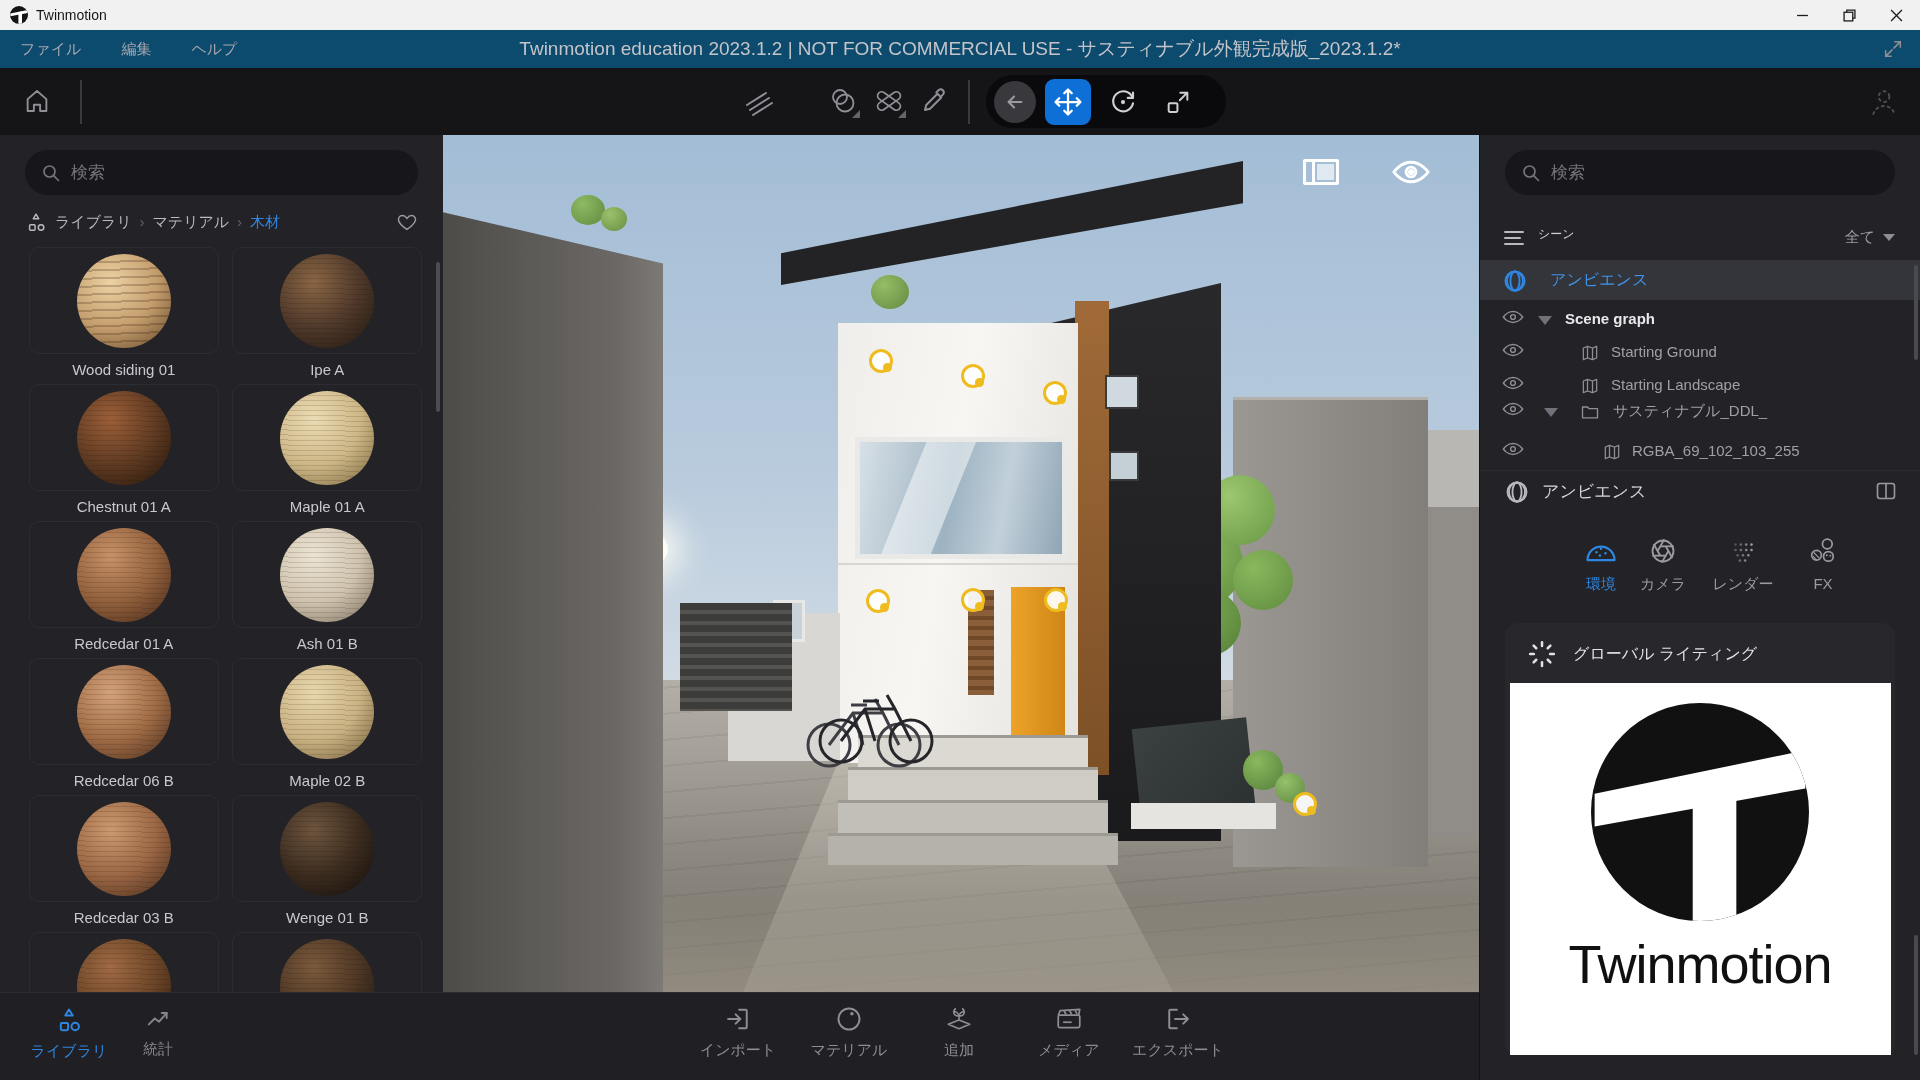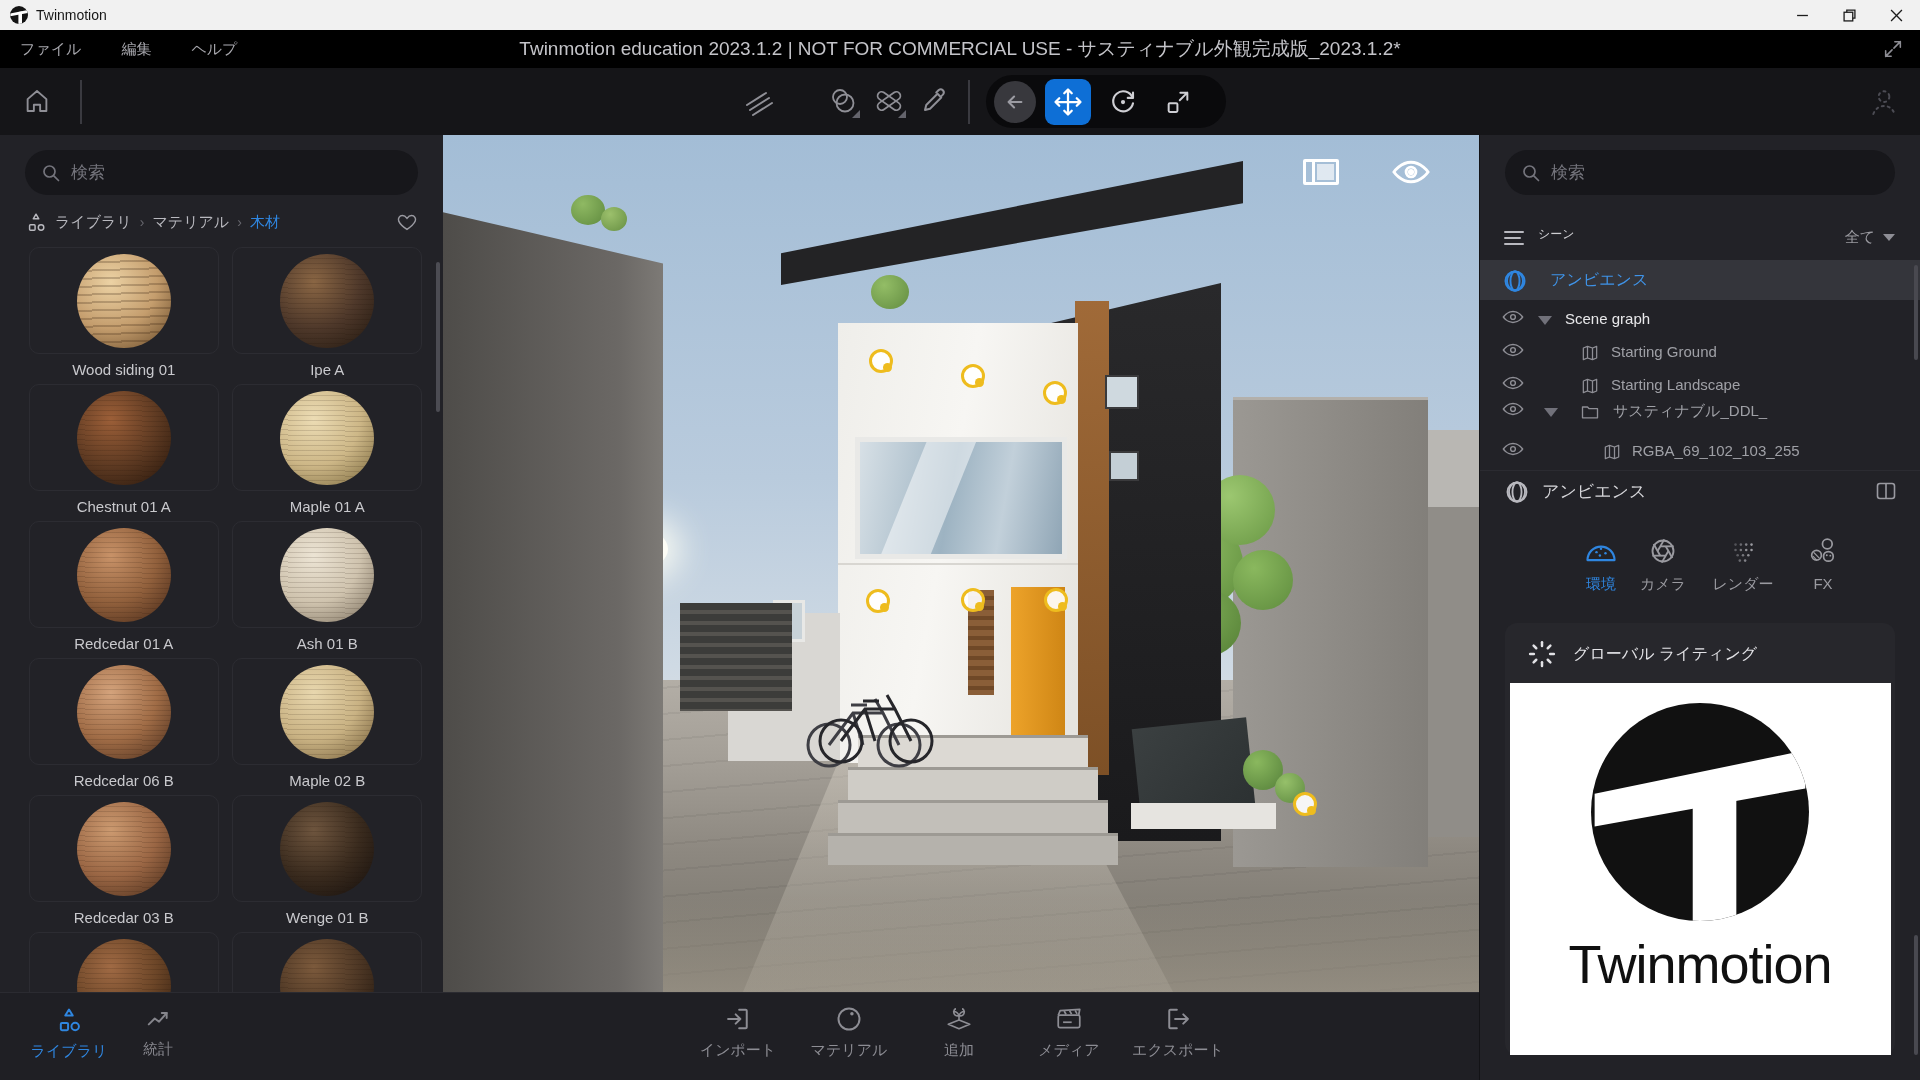--- a/index.html
+++ b/index.html
@@ -8,21 +8,21 @@
   svg{display:block}
   .ic{display:inline-flex;align-items:center;justify-content:center}
 
   
   .titlebar{height:30px;background:#f1f1f1;display:flex;align-items:center;padding:0 0 0 10px;color:#161616}
   .titlebar .app-title{font-size:14px;margin-left:8px}
   .win-controls{margin-left:auto;display:flex;height:30px}
   .win-btn{width:47px;height:30px;display:flex;align-items:center;justify-content:center;color:#1c1c1c}
 
   
-  .menubar{height:38px;background:#000000;display:flex;align-items:flex-start;position:relative;font-size:15px;color:#a8a8ae}
+  .menubar{height:38px;background:#0c4a6e;display:flex;align-items:flex-start;position:relative;font-size:15px;color:#a8a8ae}
   .menu-item{padding:0 20px;height:38px;display:flex;align-items:center}
   .doc-title{position:absolute;left:50%;top:0;height:38px;display:flex;align-items:center;transform:translateX(-50%);font-size:19px;color:#c4c4c9;white-space:nowrap}
   .mb-expand{position:absolute;right:16px;top:8px;color:#8d8d94}
 
   
   .toolbar{height:67px;background:#151518;position:relative}
   .tb{position:absolute;color:#8f8f96}
   .tb-sep{position:absolute;width:2px;background:#3a3a40;top:12px;height:44px}
   .corner{position:absolute;width:0;height:0;border-left:8px solid transparent;border-bottom:8px solid #64646c}
   .gizmo-pill{position:absolute;left:986px;top:7px;width:240px;height:53px;background:#0a0a0c;border-radius:27px;display:flex;align-items:center;padding:0 8px;gap:9px}
@@ -568,21 +568,21 @@
         <span class="tlabel" style="left:70px">アンビエンス</span>
       </div>
       <div class="trow" style="top:43px">
         <span class="eye ic">
           <svg width="22" height="16" viewBox="0 0 24 16" fill="none" stroke="currentColor" stroke-width="1.5">
               <path d="M1.5 8S5.5 2 12 2s10.5 6 10.5 6-4 6-10.5 6S1.5 8 1.5 8z"></path>
               <circle cx="12" cy="8" r="2.6"></circle>
             </svg>
         </span>
         <span class="tri" style="left:58px"></span>
-        <span class="tlabel" style="left:85px;color:#e8e8ea;font-weight:normal">Scene graph</span>
+        <span class="tlabel" style="left:85px;color:#e8e8ea;font-weight:bold">Scene graph</span>
       </div>
       <div class="trow" style="top:76px">
         <span class="eye ic">
           <svg width="22" height="16" viewBox="0 0 24 16" fill="none" stroke="currentColor" stroke-width="1.5">
               <path d="M1.5 8S5.5 2 12 2s10.5 6 10.5 6-4 6-10.5 6S1.5 8 1.5 8z"></path>
               <circle cx="12" cy="8" r="2.6"></circle>
             </svg>
         </span>
         <span class="ticon ic" style="left:100px">
           <svg width="20" height="20" viewBox="0 0 24 24" fill="none" stroke="currentColor" stroke-width="1.5" stroke-linejoin="round">

